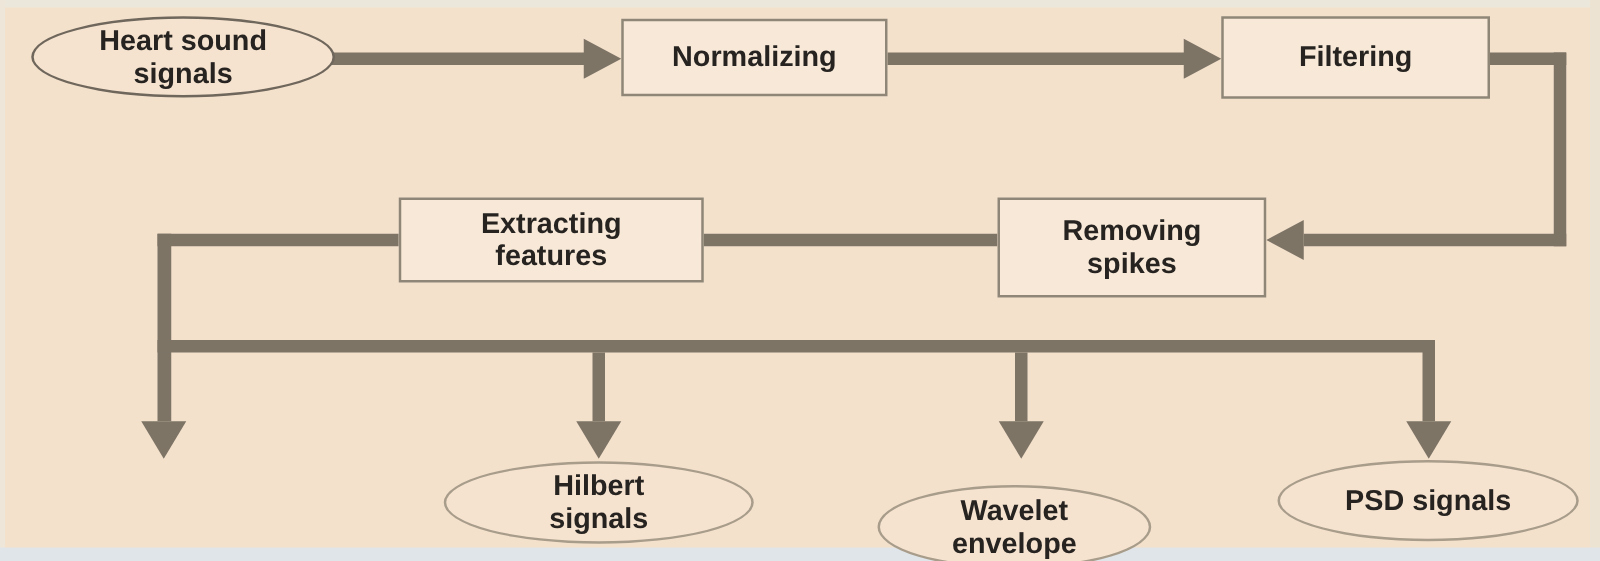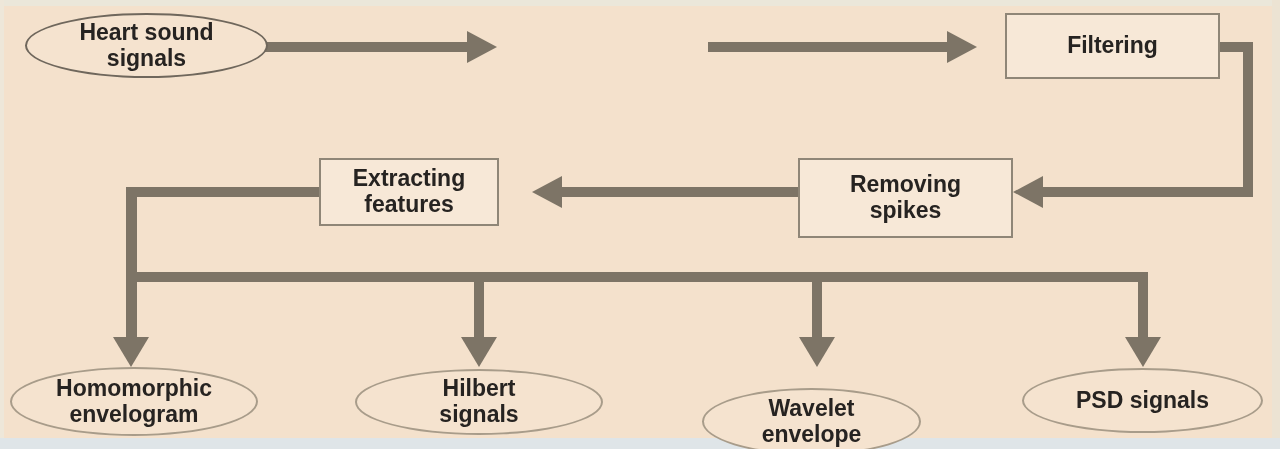--- a/index.html
+++ b/index.html
@@ -88,37 +88,36 @@
   <div class="vline" style="left:812px;top:282px;width:10px;height:55px;"></div>
   <div class="ah ah-down" style="left:799px;top:337px;"></div>
 
   <div class="vline" style="left:1138px;top:272px;width:10px;height:65px;"></div>
   <div class="ah ah-down" style="left:1125px;top:337px;"></div>
 
   <div class="node ellipse dark" style="left:25px;top:13px;width:243px;height:65px;">
     <span class="label">Heart sound
 signals</span>
   </div>
-  <div class="node box" style="left:977px;top:13px;width:215px;height:66px;margin-left:28px;">
+  <div class="node box" style="left:497px;top:15px;width:213px;height:62px;">
+    <span class="label">Normalizing</span>
+  </div>
+  <div class="node box" style="left:977px;top:13px;width:215px;height:66px;">
     <span class="label">Filtering</span>
   </div>
 
   <div class="node box" style="left:798px;top:158px;width:215px;height:80px;">
     <span class="label">Removing
 spikes</span>
   </div>
-  <div class="node box" style="left:319px;top:158px;width:180px;height:68px;">
+  <div class="node box" style="left:319px;top:158px;width:244px;height:68px;">
     <span class="label">Extracting
 features</span>
   </div>
 
-  <div class="node ellipse light" style="left:10px;top:367px;width:248px;height:69px;">
-    <span class="label">Homomorphic
-envelogram</span>
-  </div>
   <div class="node ellipse light" style="left:355px;top:369px;width:248px;height:66px;">
     <span class="label">Hilbert
 signals</span>
   </div>
   <div class="node ellipse light" style="left:702px;top:388px;width:219px;height:67px;text-align:center;">
     <span class="label">Wavelet
 envelope</span>
   </div>
   <div class="node ellipse light" style="left:1022px;top:368px;width:241px;height:65px;">
     <span class="label">PSD signals</span>

